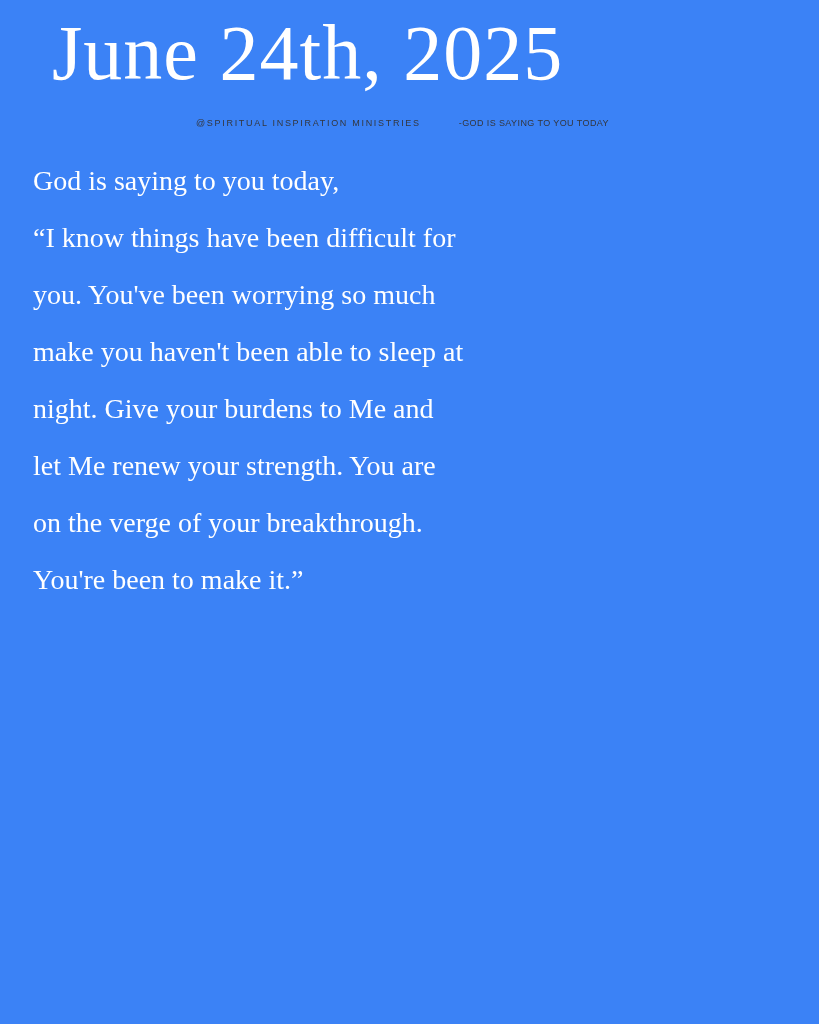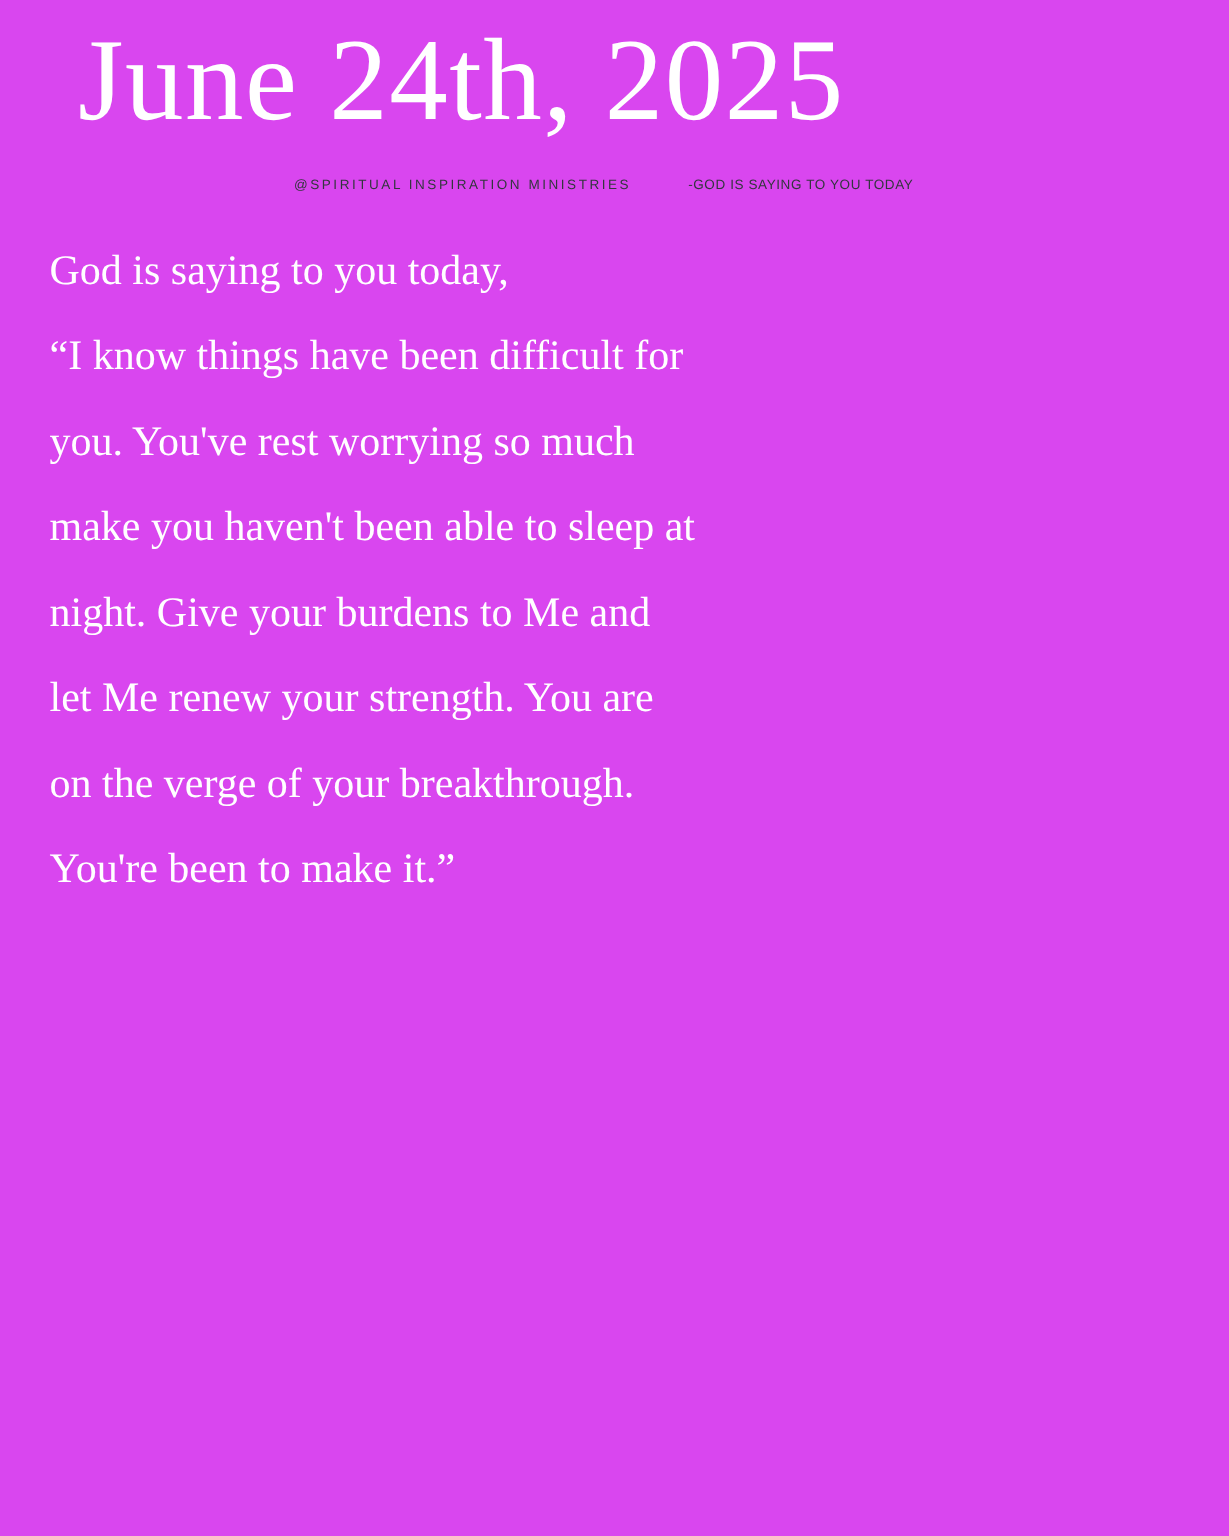--- a/index.html
+++ b/index.html
@@ -3,21 +3,21 @@
 <meta charset="utf-8">
 <style>
   html, body {
     margin: 0;
     padding: 0;
   }
   .card {
     position: relative;
     width: 819px;
     height: 1024px;
-    background: #d946ef;
+    background: #3b82f6;
     overflow: hidden;
     font-family: "Liberation Serif", serif;
   }
   .date-title {
     position: absolute;
     left: 52px;
     top: 8px;
     margin: 0;
     color: #ffffff;
     font-size: 78px;
@@ -67,21 +67,21 @@
   <h1 class="date-title">June 24th, 2025</h1>
 
   <div class="credits">
     <span class="credit-handle">@SPIRITUAL INSPIRATION MINISTRIES</span>
     <span class="credit-tagline">-GOD IS SAYING TO YOU TODAY</span>
   </div>
 
   <div class="quote-body">
     <div class="quote-line">God is saying to you today,</div>
     <div class="quote-line">“I know things have been difficult for</div>
-    <div class="quote-line">you. You've rest worrying so much</div>
+    <div class="quote-line">you. You've been worrying so much</div>
     <div class="quote-line">make you haven't been able to sleep at</div>
     <div class="quote-line">night. Give your burdens to Me and</div>
     <div class="quote-line">let Me renew your strength. You are</div>
     <div class="quote-line">on the verge of your breakthrough.</div>
     <div class="quote-line">You're been to make it.”</div>
   </div>
 
 </div>
 
 </body></html>

